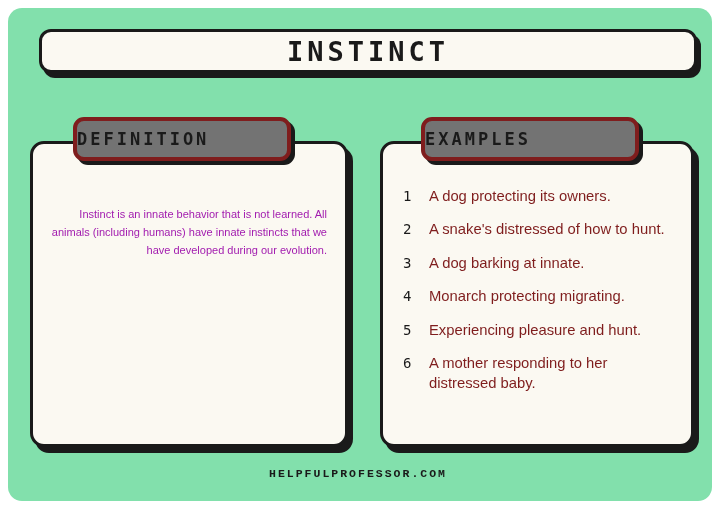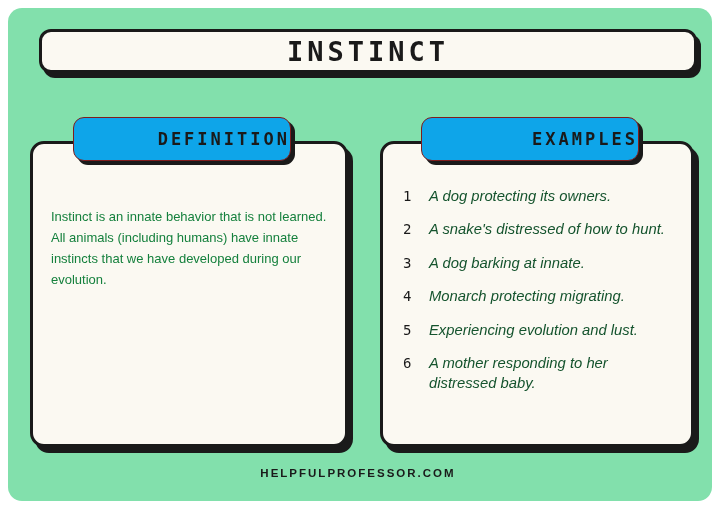--- a/index.html
+++ b/index.html
@@ -77,29 +77,29 @@
     left: 372px;
     top: 133px;
     width: 314px;
     height: 306px;
     padding-left: 47px;
   }
 
   .panel-header {
     position: absolute;
     top: -27px;
-    background: #0ea5e9;
-    border: 1px solid #7f1d1d;
+    background: #737373;
+    border: 4px solid #7f1d1d;
     border-radius: 11px;
     box-shadow: 4px 4px 0 #1a1a1a;
     box-sizing: border-box;
     height: 44px;
     display: flex;
     align-items: center;
-    justify-content: flex-end;
+    justify-content: flex-start;
   }
   .panel-header span {
     font-family: "DejaVu Sans Mono", monospace;
     font-weight: bold;
     font-size: 17px;
     letter-spacing: 3px;
     color: #1a1a1a;
   }
   .header-def {
     left: 40px;
@@ -109,24 +109,24 @@
     left: 38px;
     width: 218px;
   }
 
   
   .def-body {
     position: absolute;
     left: 18px;
     right: 18px;
     top: 62px;
-    text-align: left;
-    font-size: 13px;
+    text-align: right;
+    font-size: 11px;
     line-height: 1.62;
-    color: #15803d;
+    color: #a21caf;
     font-family: "Liberation Sans", sans-serif;
   }
 
   
   .ex-list {
     position: absolute;
     left: 20px;
     right: 14px;
     top: 42px;
     margin: 0;
@@ -143,32 +143,31 @@
     font-family: "DejaVu Sans Mono", monospace;
     font-size: 14px;
     color: #1a1a1a;
     padding-top: 2px;
     text-align: left;
   }
   .ex-text {
     flex: 1 1 auto;
     font-size: 14.8px;
     line-height: 1.38;
-    color: #14532d;
-    font-style: italic;
+    color: #7f1d1d;
   }
 
   
   .footer {
     position: absolute;
     left: 0;
     right: 4px;
     top: 459px;
     text-align: center;
-    font-family: Liberation Sans, sans-serif;
+    font-family: Liberation Mono, monospace;
     font-weight: bold;
     font-size: 11.5px;
     letter-spacing: 2px;
     color: #1a1a1a;
   }
 </style>
 </head>
 <body>
 
 <div class="canvas">
@@ -201,21 +200,21 @@
         <li class="ex-item">
           <span class="ex-num">3</span>
           <span class="ex-text">A dog barking at innate.</span>
         </li>
         <li class="ex-item">
           <span class="ex-num">4</span>
           <span class="ex-text">Monarch protecting migrating.</span>
         </li>
         <li class="ex-item">
           <span class="ex-num">5</span>
-          <span class="ex-text">Experiencing evolution and lust.</span>
+          <span class="ex-text">Experiencing pleasure and hunt.</span>
         </li>
         <li class="ex-item">
           <span class="ex-num">6</span>
           <span class="ex-text">A mother responding to her distressed baby.</span>
         </li>
       </ul>
     </div>
 
     <div class="footer">HELPFULPROFESSOR.COM</div>
   </div>

